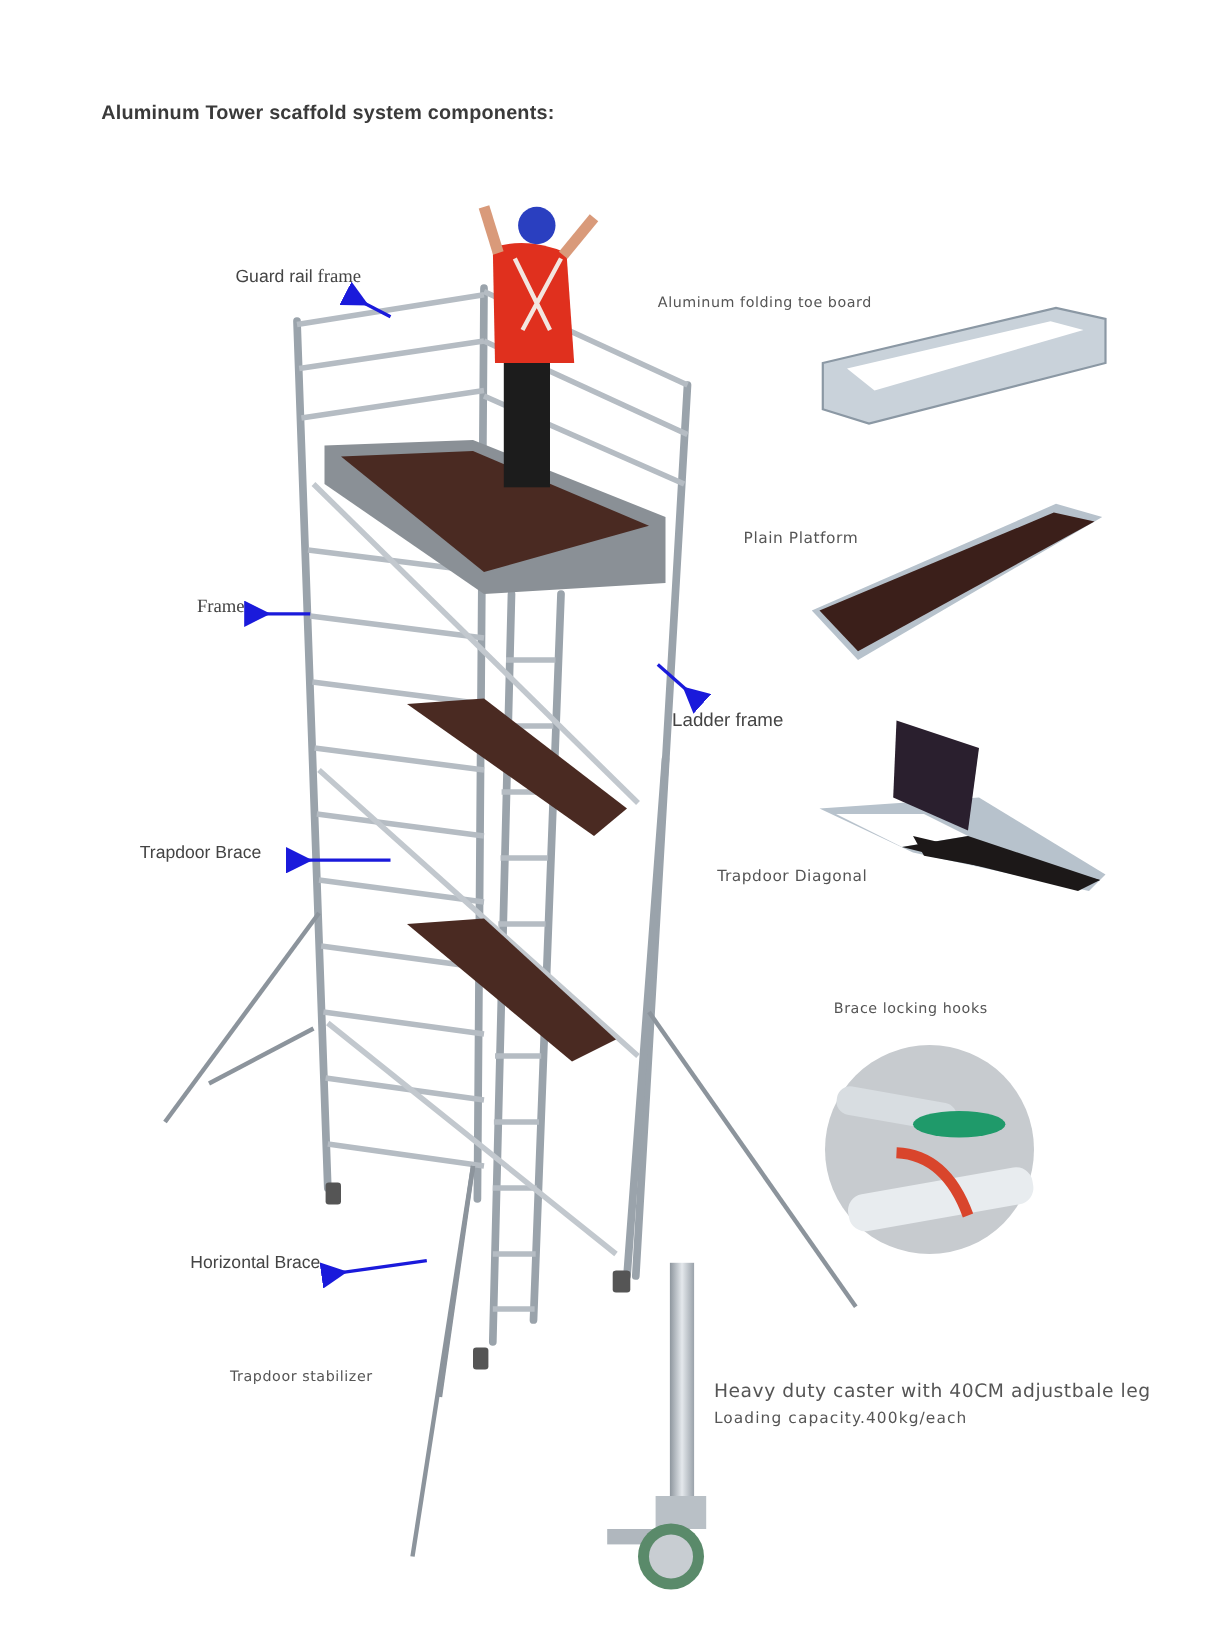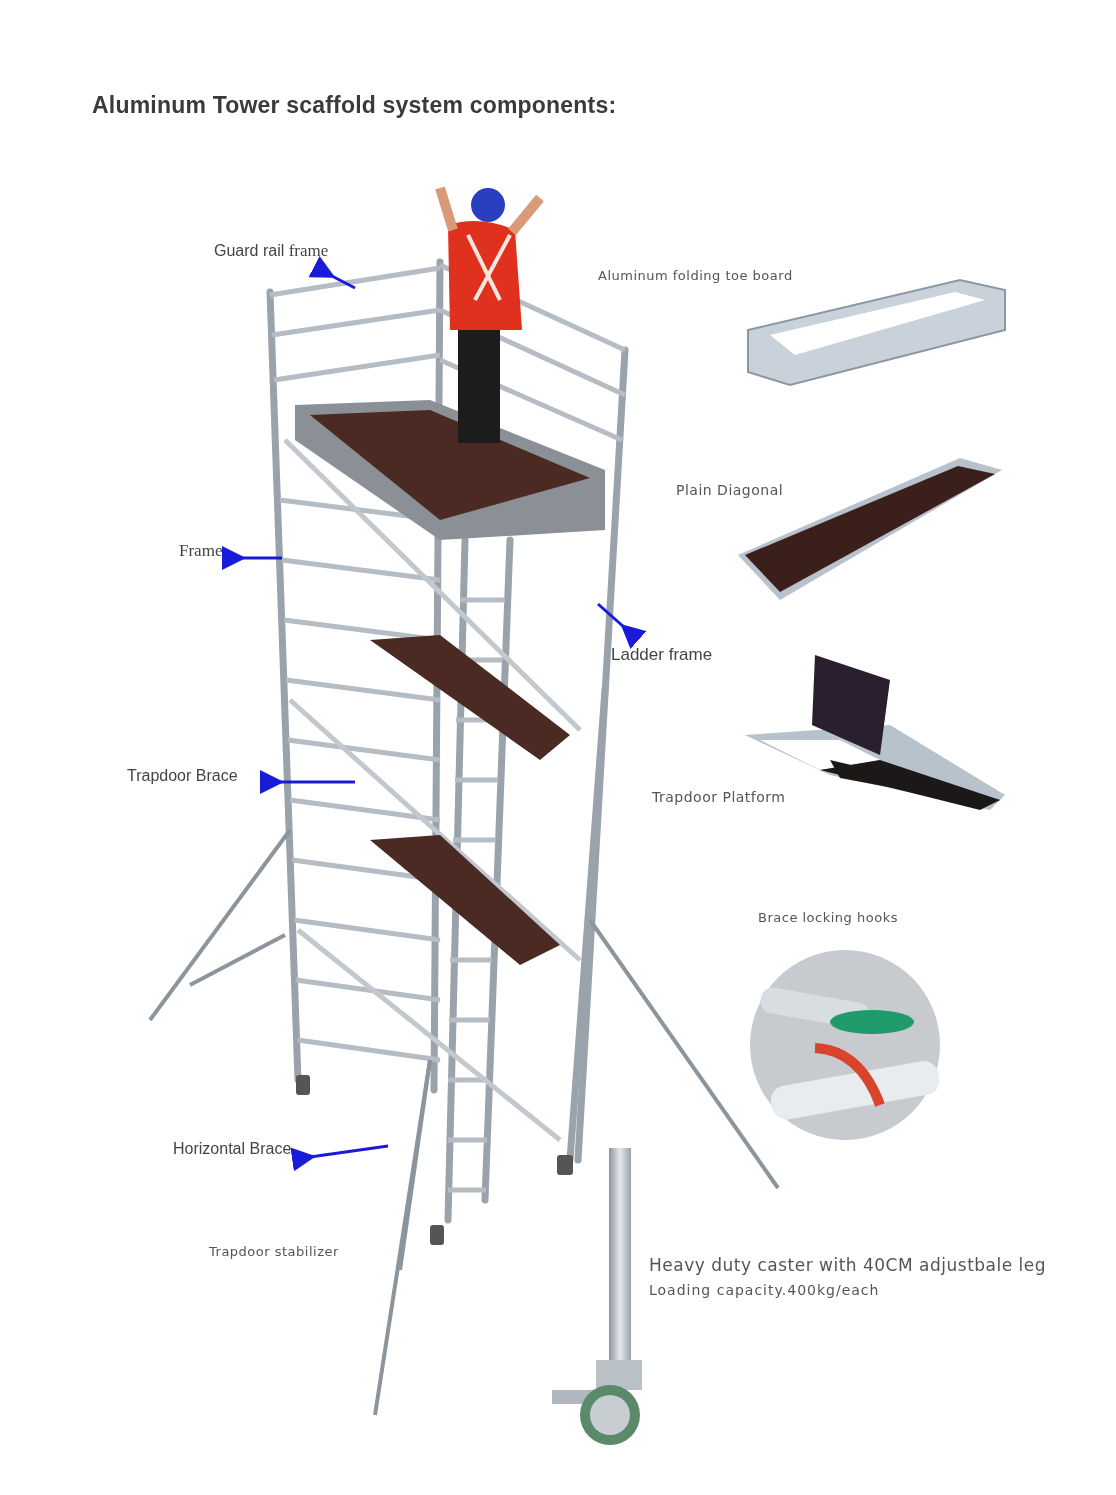--- a/index.html
+++ b/index.html
@@ -1,17 +1,17 @@
 <!DOCTYPE html>
 <html><head>
 <meta charset="utf-8">
 <style>
   html, body { margin: 0; padding: 0; background: #ffffff; }
   body { width: 1116px; height: 1495px; position: relative; overflow: hidden; font-family: "Liberation Sans", sans-serif; }
-  .title { position: absolute; left: 92px; top: 92px; font-size: 23px; font-weight: bold; color: #3a3a3a; letter-spacing: 0.2px; }
+  .title { position: absolute; left: 92px; top: 92px; font-size: 18px; font-weight: bold; color: #3a3a3a; letter-spacing: 0.2px; }
   .lbl { position: absolute; color: #444; white-space: nowrap; }
   .lbl.sans-bold { font-family: "Liberation Sans", sans-serif; font-size: 16px; }
   .lbl.serif { font-family: "Liberation Serif", serif; font-size: 17px; }
   .lbl.small { font-family: "DejaVu Sans", sans-serif; font-size: 13px; letter-spacing: 0.5px; color: #555; }
   .lbl.small2 { font-family: "DejaVu Sans", sans-serif; font-size: 14px; letter-spacing: 1px; color: #555; }
   svg.art { position: absolute; left: 0; top: 0; }
 </style>
 </head>
 <body>
 
@@ -145,22 +145,22 @@
     <circle cx="610" cy="1415" r="30" fill="#5a8a6a"></circle>
     <circle cx="610" cy="1415" r="20" fill="#c8cdd2"></circle>
   </g>
 </svg>
 
 <div class="lbl sans-bold" style="left:214px;top:241px;">
   <span>Guard rail</span>
   <span style="font-family:'Liberation Serif',serif;font-size:17px;">frame</span>
 </div>
 <div class="lbl small" style="left:598px;top:268px;">Aluminum folding toe board</div>
-<div class="lbl small" style="left:676px;top:482px;font-size:14px;">Plain Diagonal</div>
+<div class="lbl small" style="left:676px;top:482px;font-size:14px;">Plain Platform</div>
 <div class="lbl serif" style="left:179px;top:541px;">Frame</div>
 <div class="lbl sans-bold" style="left:611px;top:645px;font-size:17px;">Ladder frame</div>
 <div class="lbl sans-bold" style="left:127px;top:767px;">Trapdoor Brace</div>
-<div class="lbl small" style="left:652px;top:789px;font-size:14px;">Trapdoor Platform</div>
+<div class="lbl small" style="left:652px;top:789px;font-size:14px;">Trapdoor Diagonal</div>
 <div class="lbl small" style="left:758px;top:910px;text-align:right;">Brace locking hooks</div>
 <div class="lbl sans-bold" style="left:145px;top:1140px;margin-left:28px;">Horizontal Brace</div>
 <div class="lbl small" style="left:209px;top:1244px;">Trapdoor stabilizer</div>
 <div class="lbl small" style="left:649px;top:1255px;font-size:17px;">Heavy duty caster with 40CM adjustbale leg</div>
 <div class="lbl small2" style="left:649px;top:1282px;">Loading capacity.400kg/each</div>
 
 </body></html>

